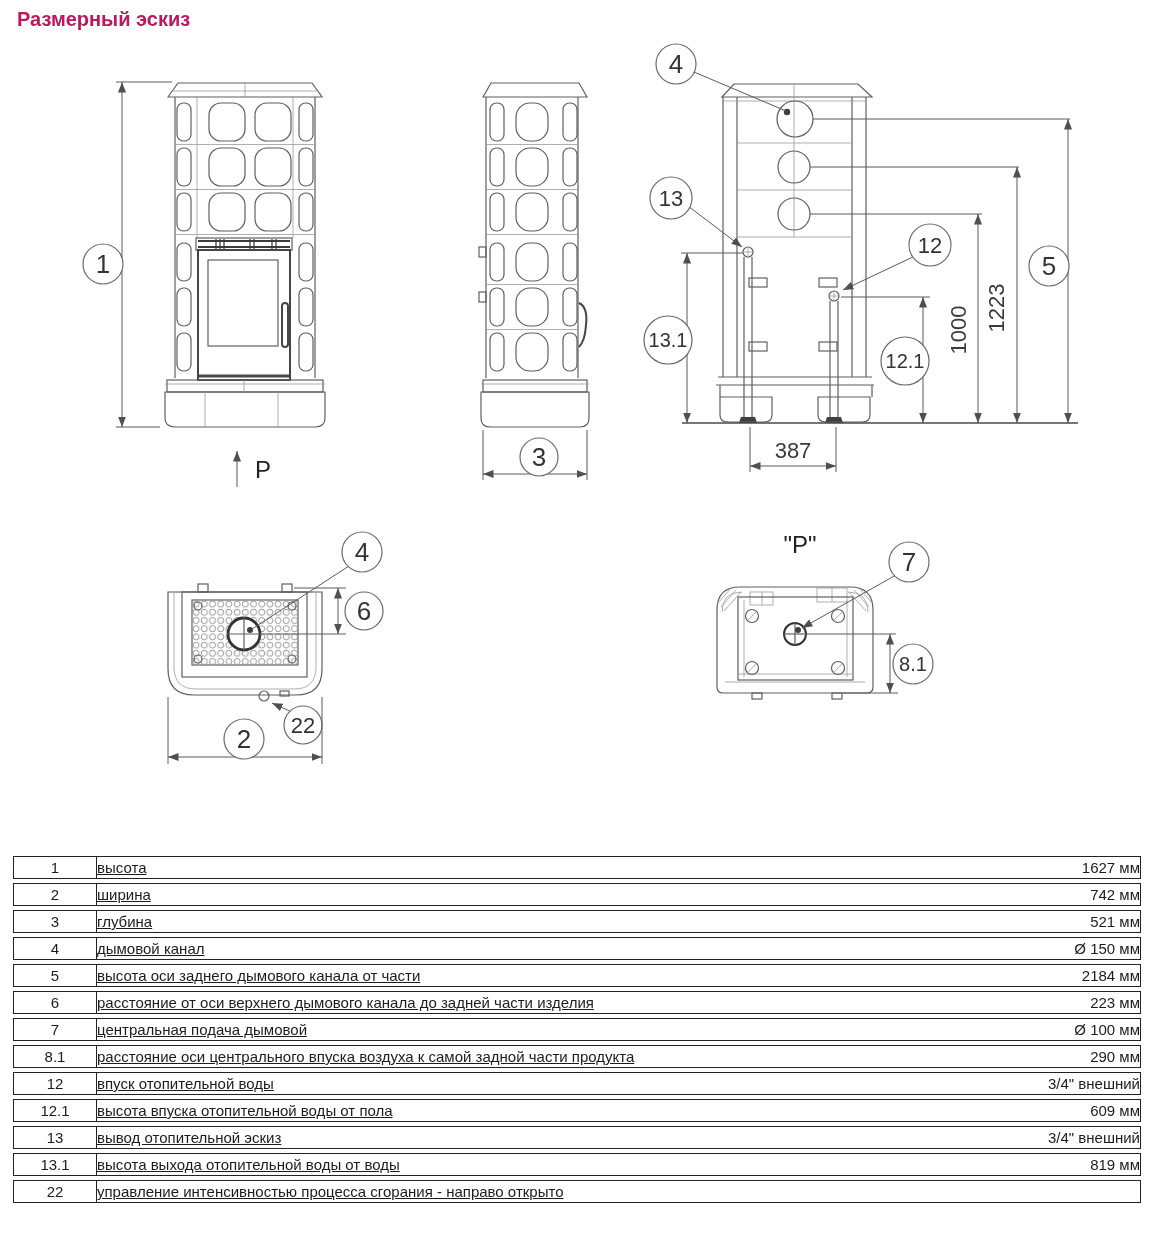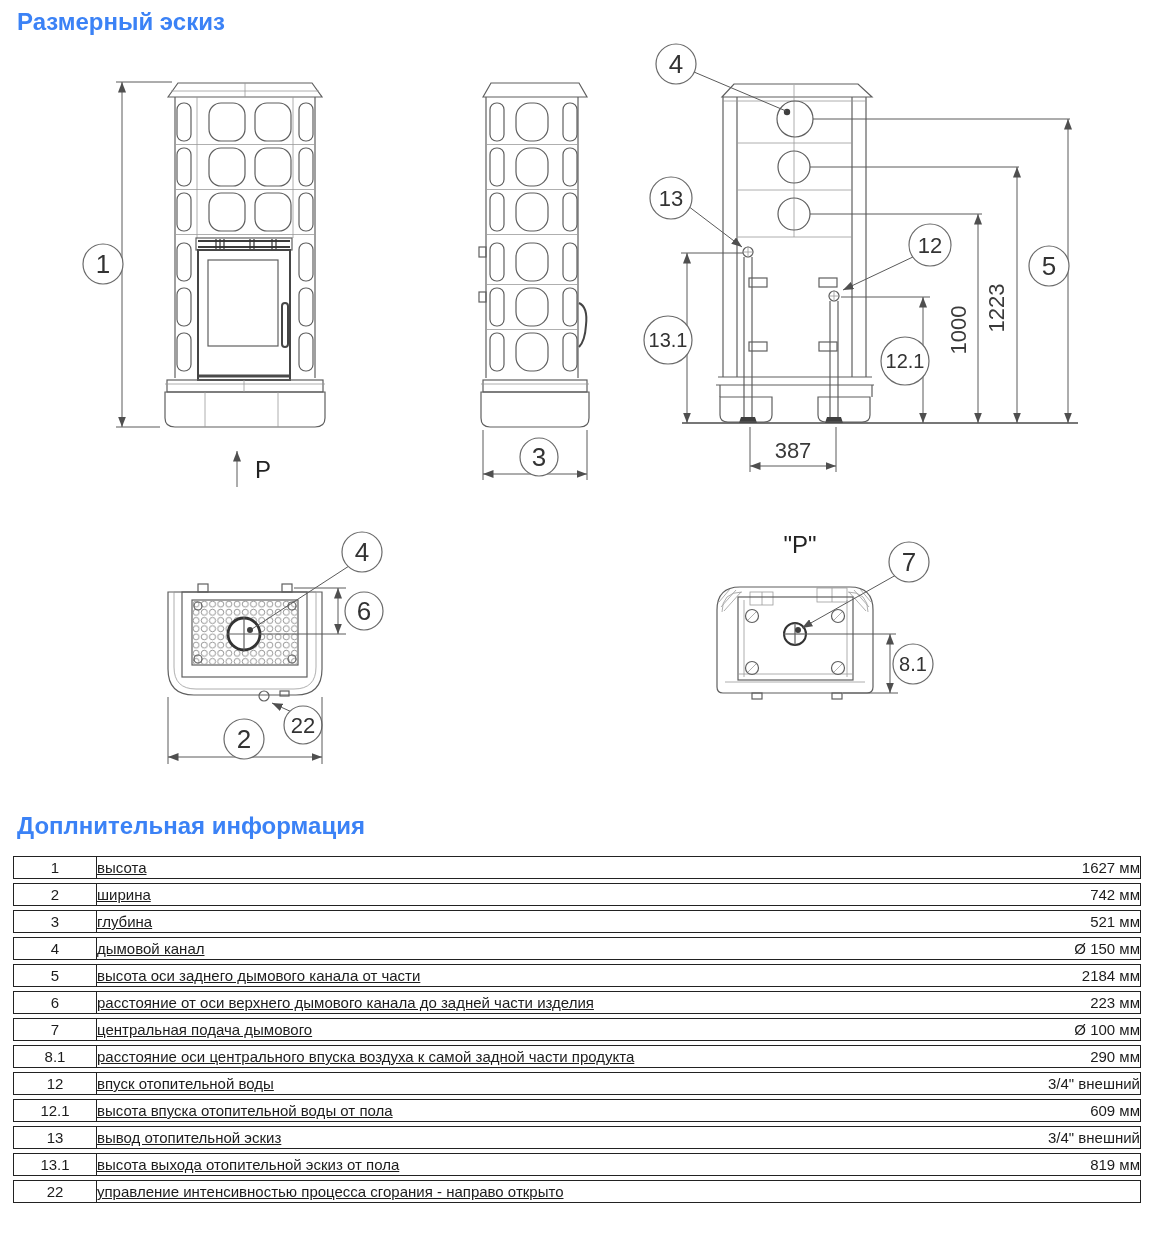--- a/index.html
+++ b/index.html
@@ -1,18 +1,18 @@
 <!DOCTYPE html>
 <html><head>
 <meta charset="utf-8">
 <style>
   html,body { margin:0; padding:0; background:#fff; }
   .page { position:relative; width:1155px; height:1233px; background:#fff; overflow:hidden;
           font-family:"Liberation Sans",sans-serif; }
-  h1,h2 { position:absolute; margin:0; font-weight:700; color:#3b82f6; font-size:24px;
+  h1,h2 { position:absolute; margin:0; font-weight:700; color:#be185d; font-size:20px;
           font-family:"Liberation Sans",sans-serif; }
   #t1 { left:17px; top:8px; }
   #t2 { left:17px; top:812px; }
   svg.draw { position:absolute; left:0; top:0; }
   .ln  { fill:none; stroke:#5f5f5f; stroke-width:1.2; }
   .ln2 { fill:none; stroke:#454545; stroke-width:2; }
   .lt  { fill:none; stroke:#9b9b9b; stroke-width:0.8; }
   .dim { fill:none; stroke:#5a5a5a; stroke-width:1; }
   .flr { fill:none; stroke:#4a4a4a; stroke-width:1.4; }
   .bal { fill:#fff; stroke:#6a6a6a; stroke-width:1.2; }
@@ -386,21 +386,20 @@
         <g>
           <circle class="bal" cx="913" cy="664" r="20"></circle>
           <text class="btx3" x="913" y="671">8.1</text>
         </g>
       </g>
       <rect class="ln" x="752" y="693" width="10" height="6"></rect>
       <rect class="ln" x="832" y="693" width="10" height="6"></rect>
     </g>
   </svg>
 
-  <h2 id="t2">Доплнительная информация</h2>
 
   <table class="spec">
     <tbody>
       <tr>
           <td class="n">1</td>
           <td class="d">высота</td>
           <td class="v">1627 мм</td>
         </tr>
       <tr>
           <td class="n">2</td>
@@ -422,21 +421,21 @@
           <td class="d">высота оси заднего дымового канала от части</td>
           <td class="v">2184 мм</td>
         </tr>
       <tr>
           <td class="n">6</td>
           <td class="d">расстояние от оси верхнего дымового канала до задней части изделия</td>
           <td class="v">223 мм</td>
         </tr>
       <tr>
           <td class="n">7</td>
-          <td class="d">центральная подача дымового</td>
+          <td class="d">центральная подача дымовой</td>
           <td class="v">Ø 100 мм</td>
         </tr>
       <tr>
           <td class="n">8.1</td>
           <td class="d">расстояние оси центрального впуска воздуха к самой задной части продукта</td>
           <td class="v">290 мм</td>
         </tr>
       <tr>
           <td class="n">12</td>
           <td class="d">впуск отопительной воды</td>
@@ -447,21 +446,21 @@
           <td class="d">высота впуска отопительной воды от пола</td>
           <td class="v">609 мм</td>
         </tr>
       <tr>
           <td class="n">13</td>
           <td class="d">вывод отопительной эскиз</td>
           <td class="v">3/4" внешний</td>
         </tr>
       <tr>
           <td class="n">13.1</td>
-          <td class="d">высота выхода отопительной эскиз от пола</td>
+          <td class="d">высота выхода отопительной воды от воды</td>
           <td class="v">819 мм</td>
         </tr>
       <tr>
           <td class="n">22</td>
           <td class="d">управление интенсивностью процесса сгорания - направо открыто</td>
           <td class="v"></td>
         </tr>
     </tbody>
   </table>
 </div>

